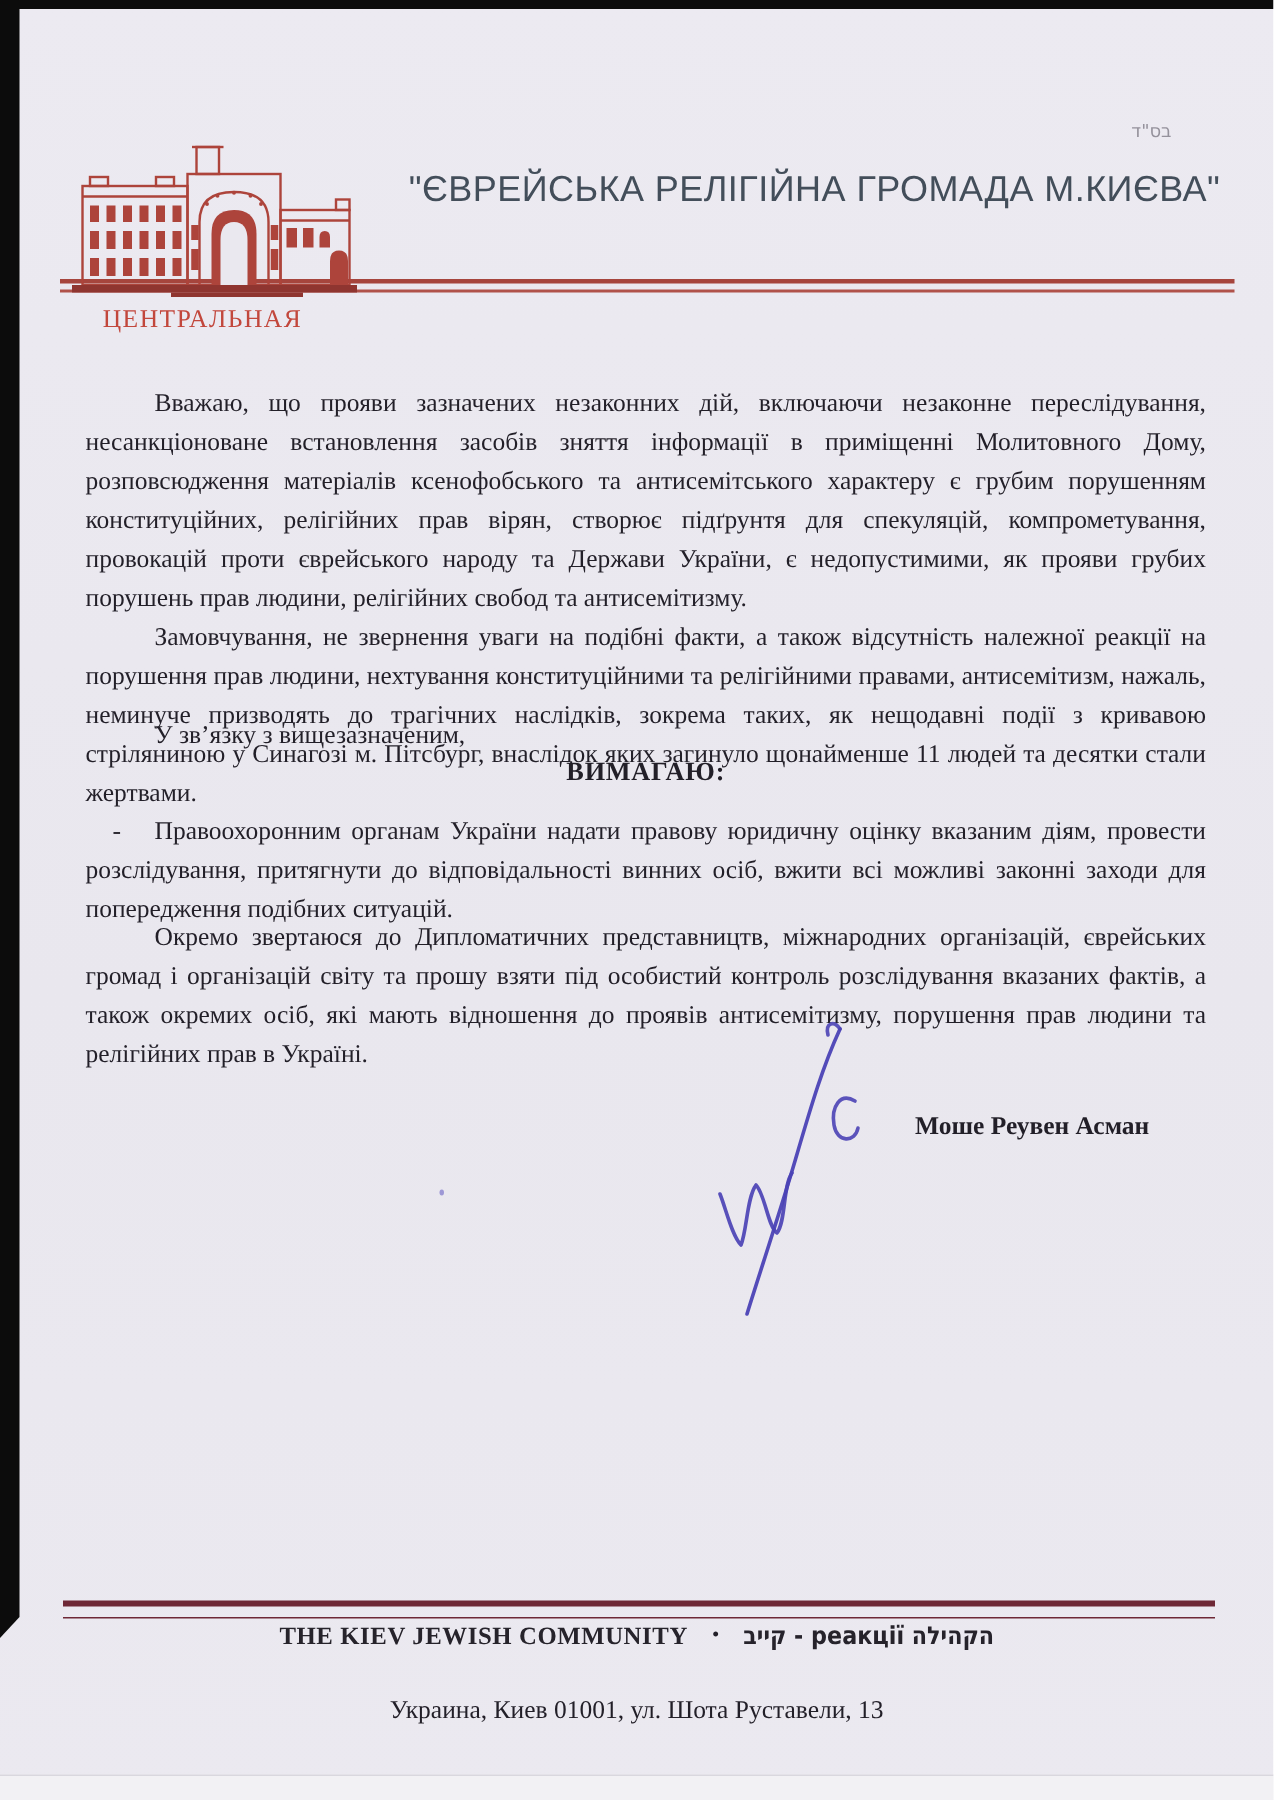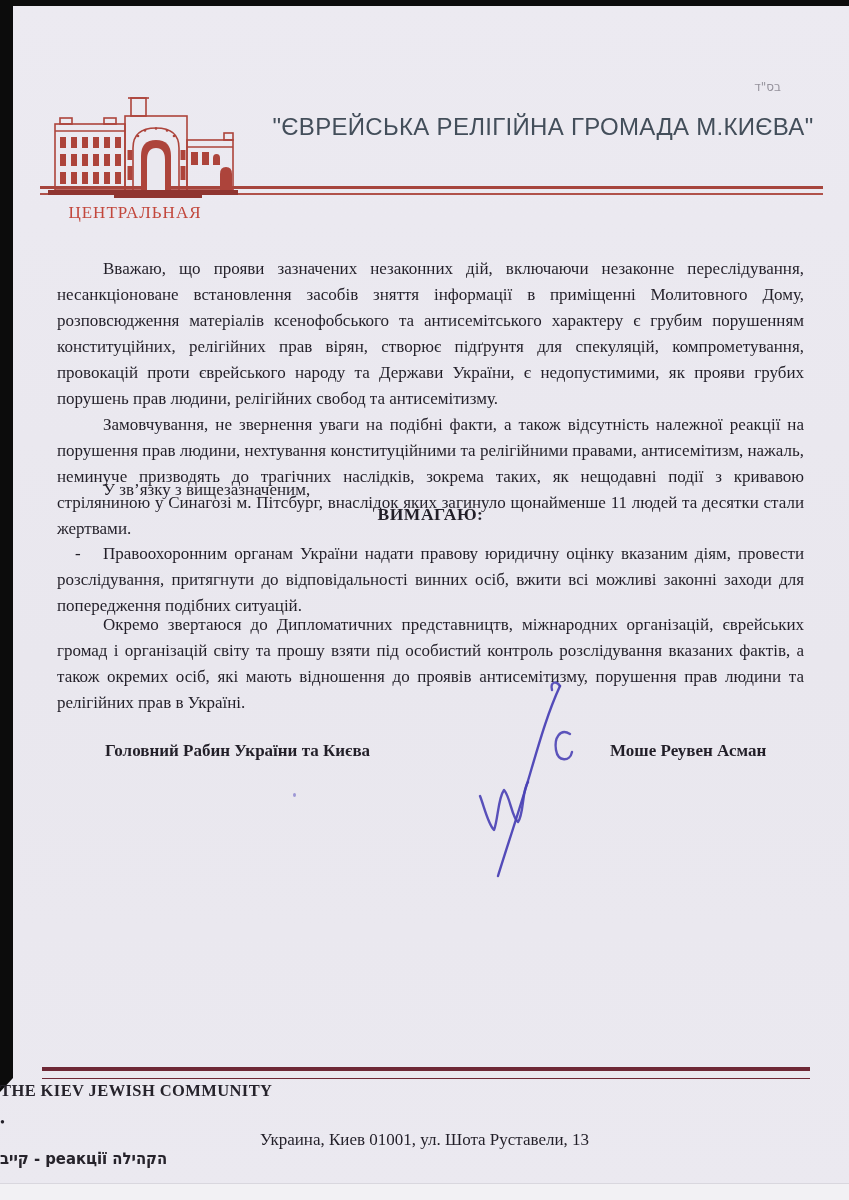--- a/index.html
+++ b/index.html
@@ -33,21 +33,21 @@
   .dash{position:absolute;left:18px;top:0;font-size:17px;line-height:26px;}
   .p5{top:612px;}
   .sig-label,.sig-name{position:absolute;top:741px;font-weight:bold;font-size:17px;}
   .sig-label{left:105px;}
   .sig-name{left:610px;}
   .signature{position:absolute;left:468px;top:678px;z-index:3;}
   .ink-dot{position:absolute;left:293px;top:793px;width:3px;height:4px;border-radius:50%;background:#6a63c4;opacity:0.6;}
   .rule-maroon{position:absolute;left:42px;top:1067px;width:768px;height:7px;
     border-top:4px solid #6e2836;border-bottom:1px solid #6e2836;}
   .f1{position:absolute;top:1081px;left:0;width:849px;display:flex;justify-content:center;
-    align-items:baseline;gap:16px;flex-direction:column;}
+    align-items:baseline;gap:16px;}
   .f1en{font-weight:bold;font-size:16.5px;letter-spacing:0.4px;color:#26232b;}
   .f1b{font-size:14px;position:relative;top:-2px;}
   .f1he{font-size:16.5px;font-weight:bold;font-family:"DejaVu Sans",sans-serif;
     font-stretch:condensed;color:#26232b;}
   .f2{position:absolute;top:1105px;left:0;width:849px;text-align:center;font-size:17px;}
   .f3{position:absolute;top:1130px;left:0;width:849px;text-align:center;font-size:17px;}
 </style>
 </head>
 <body>
 
@@ -131,21 +131,20 @@
 
   <div class="blk demand">ВИМАГАЮ:</div>
 
   <div class="blk bullet-block">
     <span class="dash">-</span>
     <p class="para">Правоохоронним органам України надати правову юридичну оцінку вказаним діям, провести розслідування, притягнути до відповідальності винних осіб, вжити всі можливі законні заходи для попередження подібних ситуацій.</p>
   </div>
 
   <p class="blk p5 para">Окремо звертаюся до Дипломатичних представництв, міжнародних організацій, єврейських громад і організацій світу та прошу взяти під особистий контроль розслідування вказаних фактів, а також окремих осіб, які мають відношення до проявів антисемітизму, порушення прав людини та релігійних прав в Україні.</p>
 
-  <div class="sig-label">Головний Рабин України та Києва</div>
   <div class="sig-name">Моше Реувен Асман</div>
 
   <svg class="signature" width="118" height="200" viewBox="0 0 118 200" aria-hidden="true">
     <g stroke="#4b42b5" fill="none" stroke-width="2.4" stroke-linecap="round" stroke-linejoin="round">
       <path d="M12 118 C16 128 20 146 26 152 C30 142 30 120 36 112 C42 118 44 140 50 144 C56 136 54 112 60 104" opacity="0.92"></path>
       <path d="M30 198 C38 172 52 130 62 96 C72 62 80 34 92 8" opacity="0.95"></path>
       <path d="M92 8 C88 2 82 4 84 12" opacity="0.9"></path>
       <path d="M102 56 C92 50 86 60 88 72 C90 84 102 84 104 74" opacity="0.9"></path>
     </g>
   </svg>

